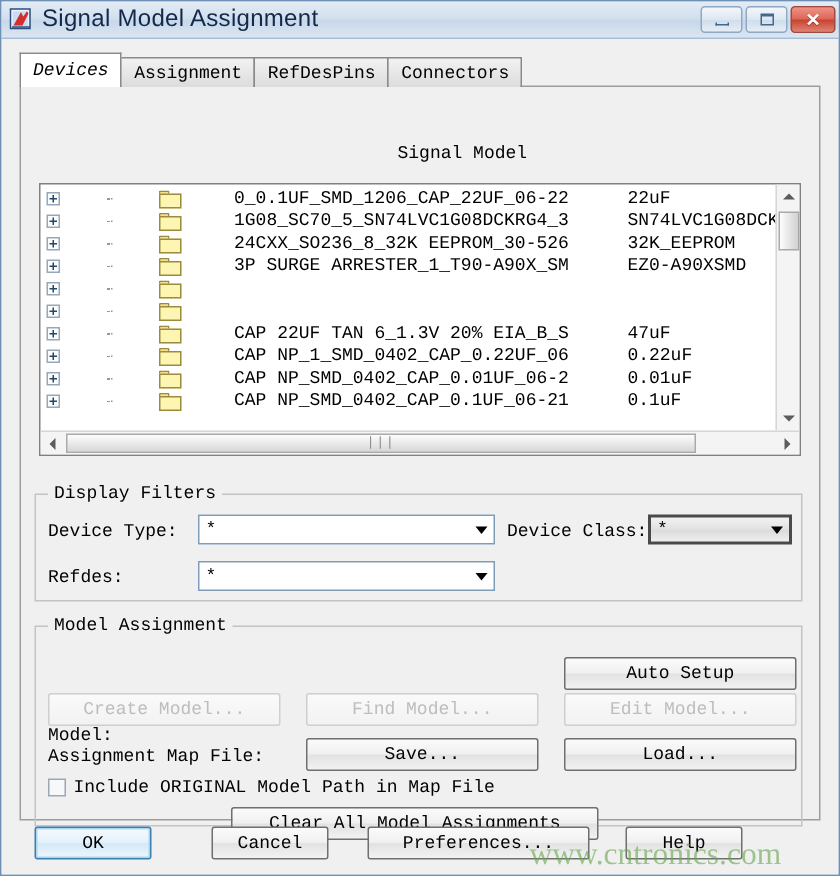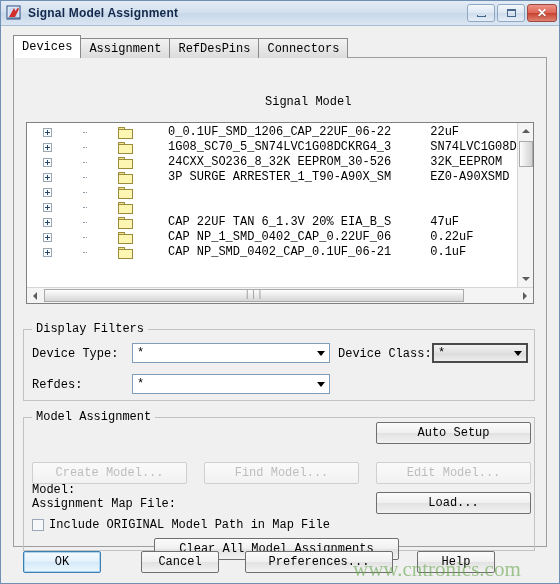--- a/index.html
+++ b/index.html
@@ -36,25 +36,24 @@
     box-sizing: border-box;
   }
   .title-icon {
     width: 16px; height: 16px;
     margin-left: 5px; margin-right: 6px;
     position: relative;
     flex: 0 0 auto;
   }
   .title-text {
     font-family: "Liberation Sans", sans-serif;
-    font-size: 12px;
+    font-size: 16px;
     color: #13294b;
     letter-spacing: 0.2px;
     white-space: nowrap;
-    font-weight: bold;
   }
   .win-buttons {
     position: absolute;
     right: 4px; top: 3px;
     display: flex;
     gap: 2px;
   }
   .win-btn {
     width: 28px; height: 18px;
     border: 1px solid #8fa8c4;
@@ -123,20 +122,21 @@
     white-space: nowrap;
   }
   .tab.active {
     height: 23px;
     line-height: 22px;
     background: #ffffff;
     border-color: #8a8a8a;
     position: relative;
     z-index: 4;
     margin-left: 0;
+    font-style: italic;
   }
 
   
   .tabpage {
     position: absolute;
     left: 12px; top: 31px;
     width: 534px;
     height: 490px;
     background: #f0f0f0;
     border: 1px solid #9d9d9d;
@@ -170,21 +170,21 @@
     position: absolute;
     left: 0; top: 2px;
     width: 490px;
   }
   .row {
     height: 15px;
     line-height: 15px;
     display: flex;
     align-items: center;
     white-space: nowrap;
-    padding-left: 16px;
+    padding-left: 4px;
     overflow: hidden;
     gap: 31px;
   }
   .expander {
     width: 9px; height: 9px;
     border: 1px solid #9aa7b5;
     background: #fbfdff;
     position: relative;
     flex: 0 0 auto;
     box-sizing: border-box;
@@ -593,20 +593,30 @@
           <div class="expander"></div>
           <div class="dotline"></div>
           <div class="folder">
               <div class="tabpart"></div>
               <div class="body"></div>
             </div>
           <span class="row-text">CAP NP_1_SMD_0402_CAP_0.22UF_06</span>
           <span class="row-text" style="padding-left:8px">0.22uF</span>
         </div>
 
+        <div class="row">
+          <div class="expander"></div>
+          <div class="dotline"></div>
+          <div class="folder">
+              <div class="tabpart"></div>
+              <div class="body"></div>
+            </div>
+          <span class="row-text">CAP NP_SMD_0402_CAP_0.01UF_06-2</span>
+          <span class="row-text" style="padding-left:8px">0.01uF</span>
+        </div>
 
         <div class="row">
           <div class="expander"></div>
           <div class="dotline"></div>
           <div class="folder">
               <div class="tabpart"></div>
               <div class="body"></div>
             </div>
           <span class="row-text">CAP NP_SMD_0402_CAP_0.1UF_06-21</span>
           <span class="row-text" style="padding-left:8px">0.1uF</span>
@@ -663,35 +673,38 @@
             <span class="carat"></span>
           </span>
       </div>
     </div>
 
     <div class="group" id="group-model-assign">
       <div class="legend">Model Assignment</div>
 
       <div class="lbl" style="left:8px; top:17px;margin-top:48px;">Model:</div>
 
-      <div class="btn strong" style="left:352px; top:4px; width:155px;">
+      <div class="btn strong" style="left:352px; top:20px; width:155px;">
         <span>Auto Setup</span>
       </div>
 
       <div class="btn disabled" style="left:8px; top:44px; width:155px;">
         <span>Create Model...</span>
       </div>
       <div class="btn disabled" style="left:180px; top:44px; width:155px;">
         <span>Find Model...</span>
       </div>
       <div class="btn disabled" style="left:352px; top:44px; width:155px;">
         <span>Edit Model...</span>
       </div>
 
       <div class="lbl" style="left:8px; top:79px;">Assignment Map File:</div>
+      <div class="btn strong" style="left:180px; top:74px; width:155px;">
+        <span>Save...</span>
+      </div>
       <div class="btn strong" style="left:352px; top:74px; width:155px;">
         <span>Load...</span>
       </div>
 
       <div class="checkbox-wrap" style="left:8px; top:100px;">
         <span class="checkbox"></span>
         <span class="lbl" style="position:static;">Include ORIGINAL Model Path in Map File</span>
       </div>
 
       <div class="btn strong" style="left:130px; top:120px; width:245px;">

